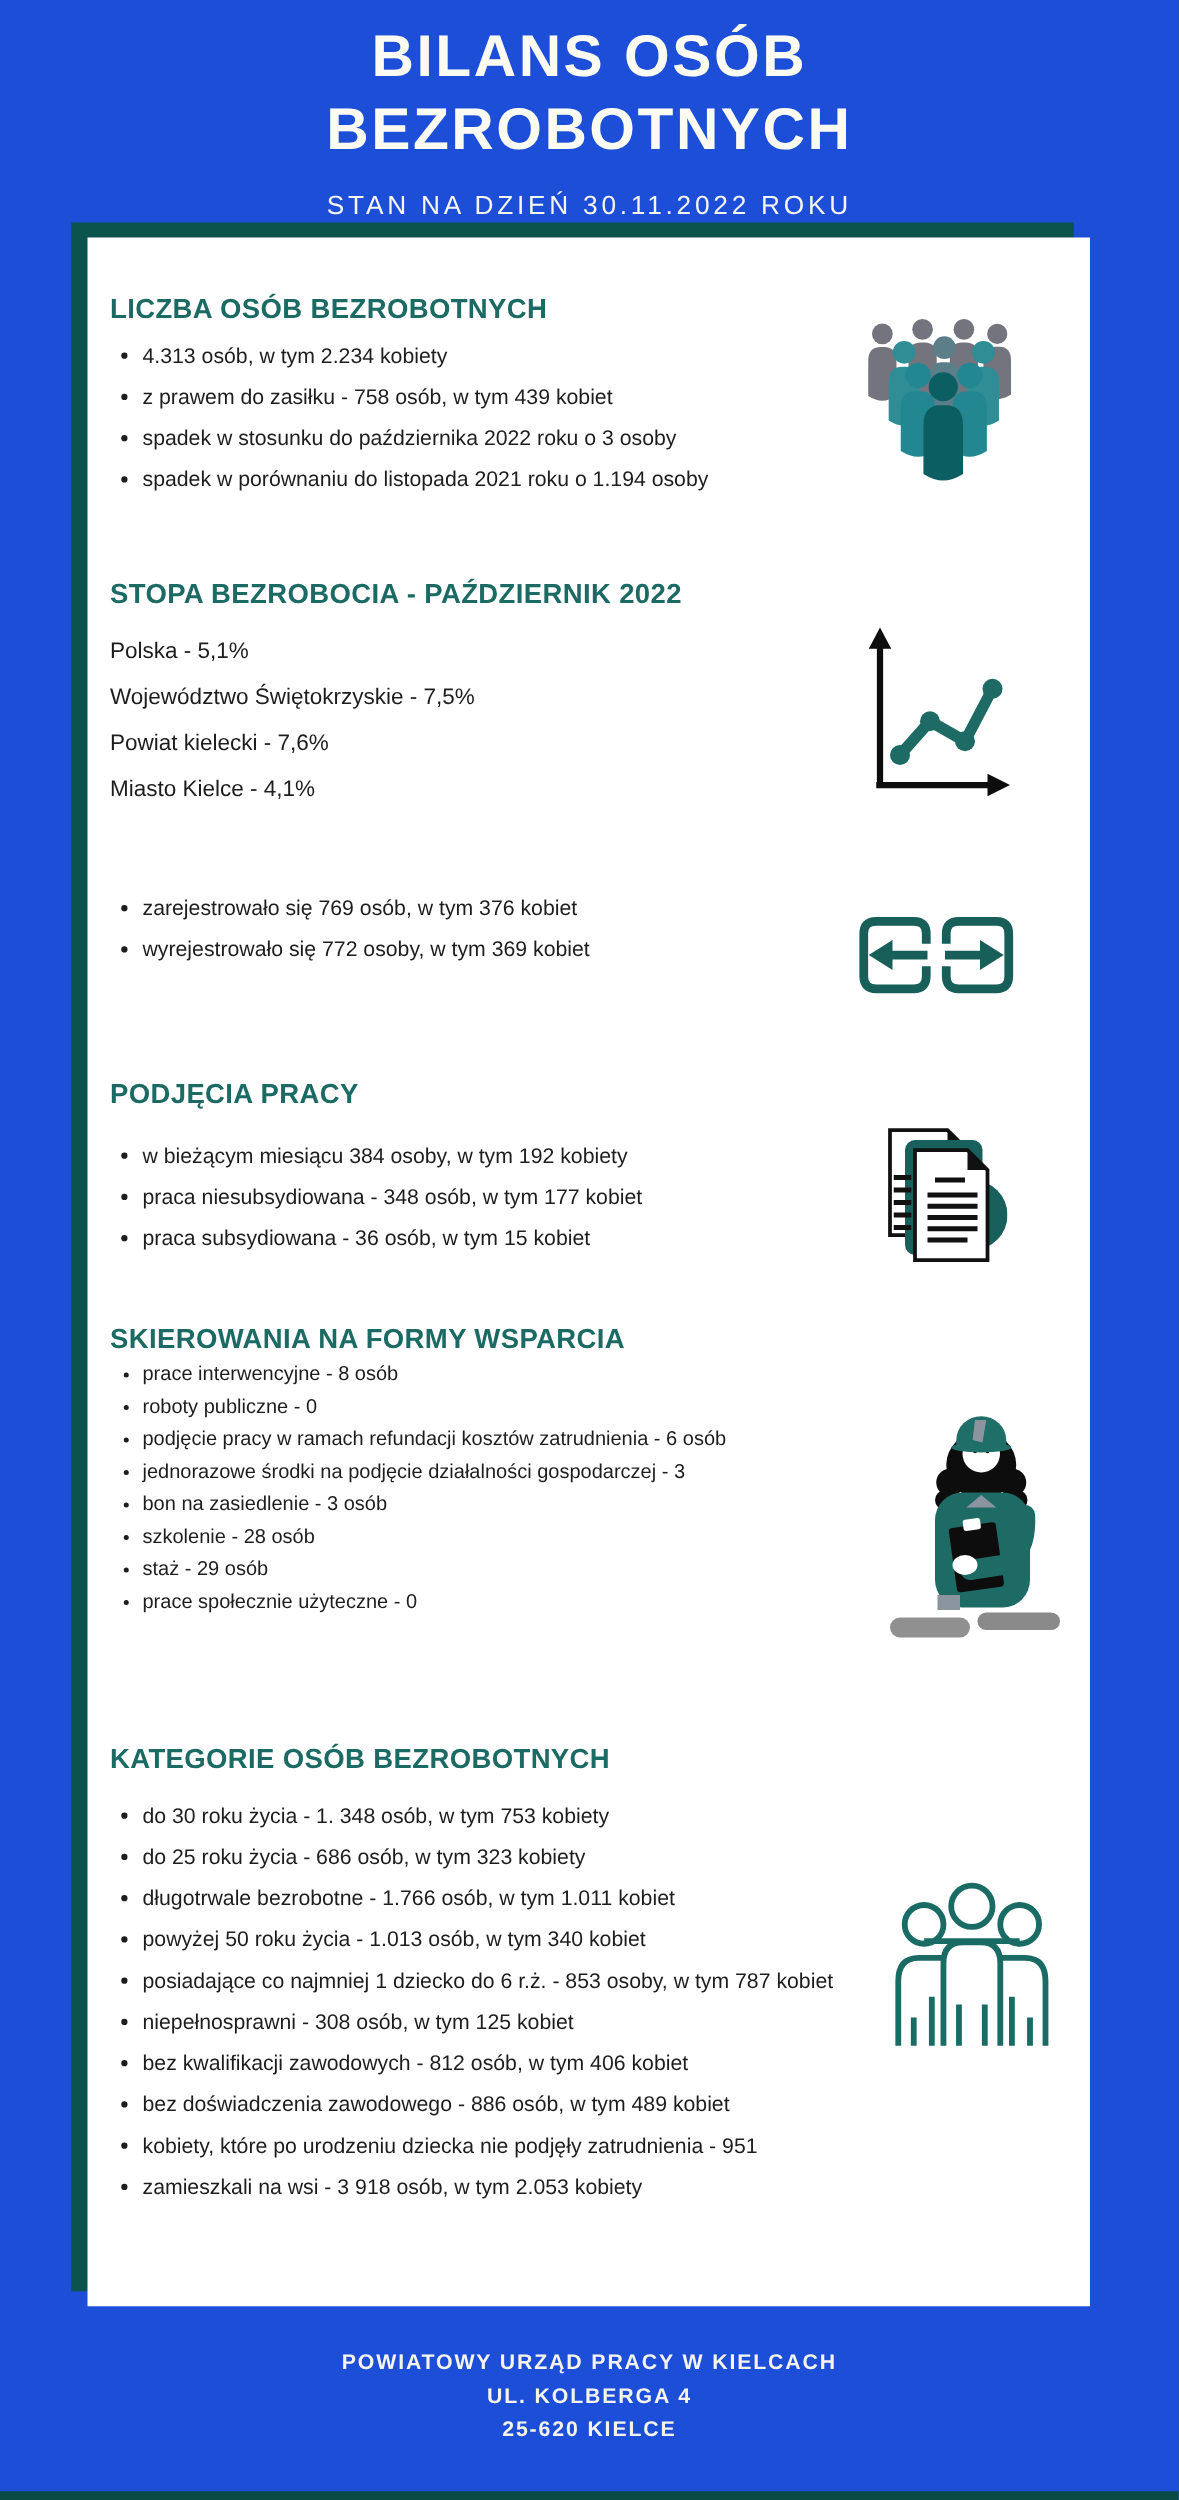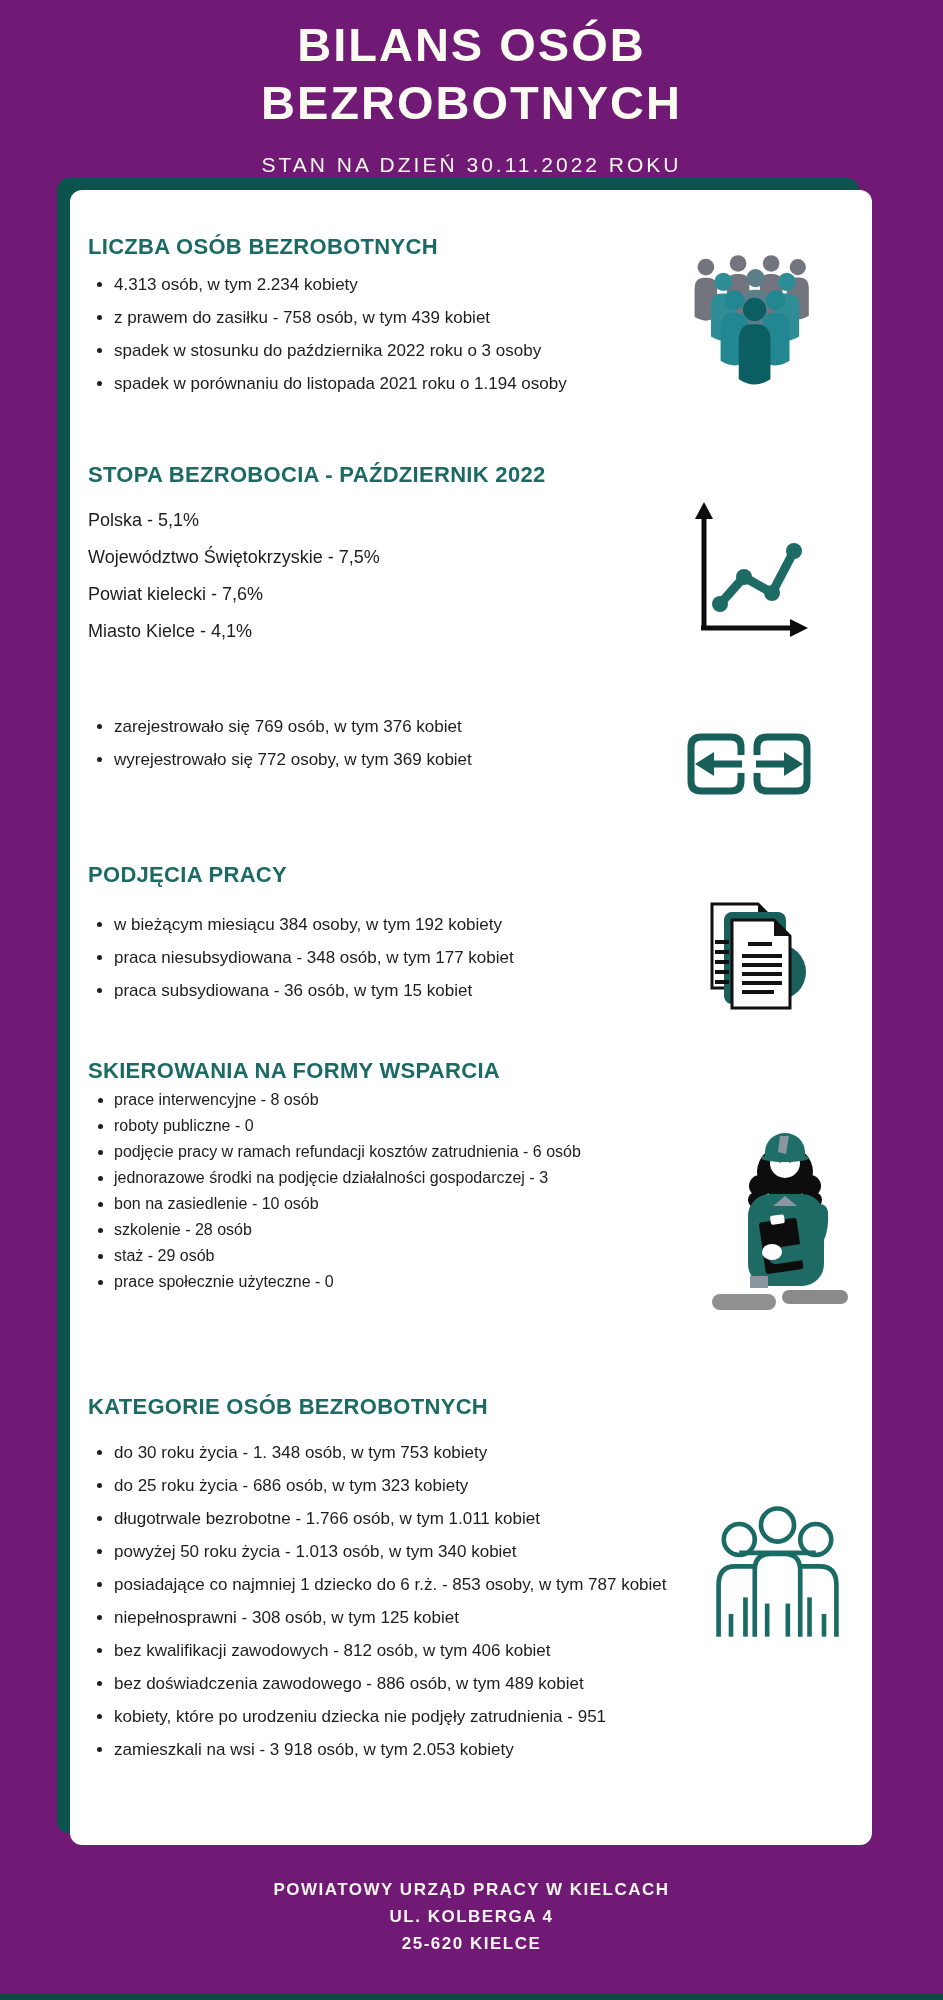--- a/index.html
+++ b/index.html
@@ -1,26 +1,26 @@
 <!DOCTYPE html>
 <html><head>
 <meta charset="utf-8">
 <style>
   html,body{margin:0;padding:0;background:#0e5a55;}
-  .page{position:relative;width:943px;height:2000px;background:#701a75;overflow:hidden;
+  .page{position:relative;width:943px;height:2000px;background:#1d4ed8;overflow:hidden;
         font-family:"Liberation Sans",sans-serif;}
   .page::after{content:"";position:absolute;left:0;right:0;bottom:0;height:7px;background:#0a4b46;}
 
   .title{position:absolute;top:16px;left:0;width:100%;text-align:center;color:#fbfbf2;
          font-weight:bold;font-size:47px;line-height:58px;letter-spacing:2px;}
   .subtitle{position:absolute;top:153px;left:0;width:100%;text-align:center;color:#f6f6ee;
             font-weight:normal;font-size:21px;letter-spacing:3px;}
 
   .card{position:absolute;left:70px;top:190px;width:802px;height:1655px;background:#ffffff;
-        box-shadow:-13px -12px 0 #0b534d;border-radius:12px;}
+        box-shadow:-13px -12px 0 #0b534d;}
 
   .section{position:absolute;left:18px;}
   .section h2{margin:0;color:#1b6a63;font-size:22px;font-weight:bold;letter-spacing:0.3px;line-height:26px;}
   .section ul{margin:0;padding:0 0 0 26px;color:#1d1d1d;}
   .section li{font-size:17px;line-height:33px;}
   .plainlines div{font-size:18px;line-height:37px;color:#1d1d1d;}
 
   .s1{top:44px;width:600px;}   .s1 ul{margin-top:8px;}
   .s2{top:272px;width:600px;}  .s2 .plainlines{margin-top:14px;}
   .s3{top:500px;width:600px;}  .s3 ul{margin-top:20px;}
@@ -158,21 +158,21 @@
       </svg>
     </div>
 
     <div class="section s5">
       <h2>SKIEROWANIA NA FORMY WSPARCIA</h2>
       <ul>
         <li>prace interwencyjne - 8 osób</li>
         <li>roboty publiczne - 0</li>
         <li>podjęcie pracy w ramach refundacji kosztów zatrudnienia - 6 osób</li>
         <li>jednorazowe środki na podjęcie działalności gospodarczej - 3</li>
-        <li>bon na zasiedlenie - 10 osób</li>
+        <li>bon na zasiedlenie - 3 osób</li>
         <li>szkolenie - 28 osób</li>
         <li>staż - 29 osób</li>
         <li>prace społecznie użyteczne - 0</li>
       </ul>
     </div>
     <div class="icon ic5">
       <svg width="150" height="200" viewBox="0 0 150 200">
         <rect x="2" y="178" width="64" height="16" rx="8" fill="#909090"></rect>
         <rect x="72" y="174" width="66" height="14" rx="7" fill="#8a8a8a"></rect>
         <ellipse cx="75" cy="56" rx="28" ry="27" fill="#0d0d0d"></ellipse>

